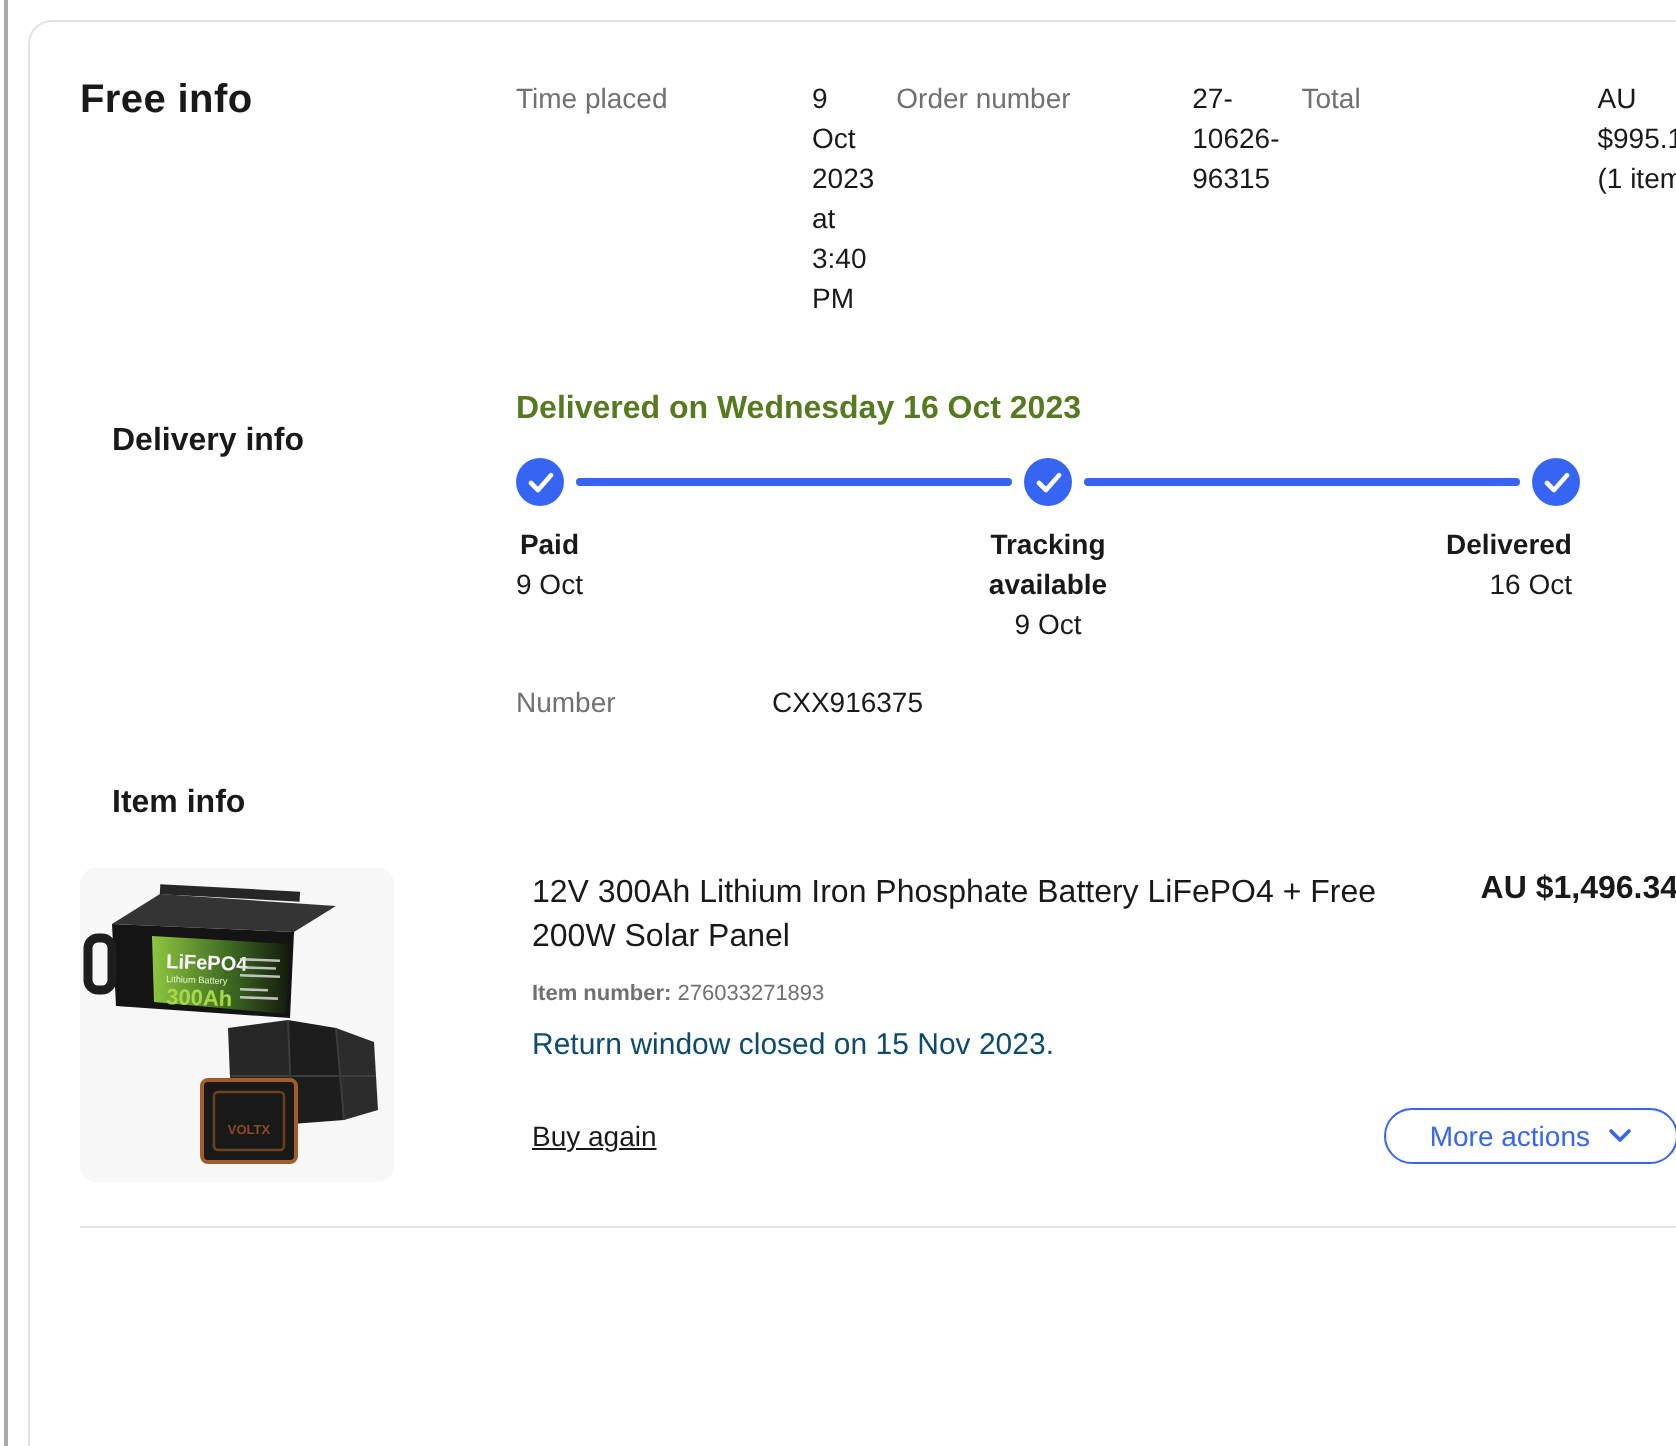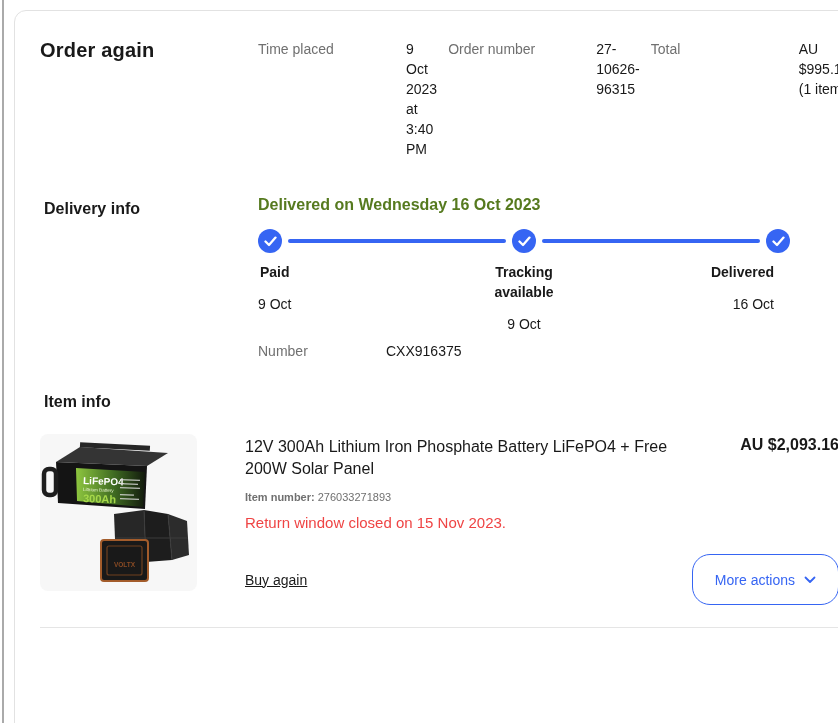--- a/index.html
+++ b/index.html
@@ -22,21 +22,21 @@
     width: 799px; height: 745px;
     background: #ffffff;
     border: 1px solid #e2e2e2;
     border-radius: 12px;
     padding: 28px 24px 0 25px;
     box-sizing: content-box;
   }
   .section { display: flex; }
   .section-head { width: 218px; flex-shrink: 0; }
   h1.sec-title { margin: 0; font-size: 20px; font-weight: 700; line-height: 22px; letter-spacing: .2px; }
-  h2.sec-title { margin: 4px; font-size: 16px; font-weight: 700; line-height: 22px; }
+  h2.sec-title { margin: 16px; font-size: 16px; font-weight: 700; line-height: 22px; }
   .kv-rows { display: flex; flex-direction: row; gap: 11px; flex: 1; justify-content: flex-end; }
   .kv-row { display: flex; font-size: 14px; line-height: 20px; }
   .kv-label { width: 148px; flex-shrink: 0; color: #707070; }
   .kv-value { color: #191919; }
   .link-underline { text-decoration: underline; cursor: pointer; }
 
   .delivery-section { margin-top: 35px; }
   .delivery-content { width: 532px; }
   .delivered-heading {
     font-size: 16px; font-weight: 700; line-height: 22px;
@@ -49,68 +49,68 @@
     display: flex; align-items: center; justify-content: center;
   }
   .tl-line {
     flex: 1; height: 4px; border-radius: 2px;
     background: #3665f3; margin: 0 6px;
   }
   .timeline-labels { position: relative; margin-top: 9px; height: 70px; font-size: 14px; }
   .tl-label-block { position: absolute; top: 0; line-height: 20px; }
   .tl-left { left: 0; text-align: left; }
   .tl-mid { left: 50%; transform: translateX(-50%); text-align: center; width: 82px; }
-  .tl-right { right: 16px; text-align: right; }
+  .tl-right { right: 4px; text-align: right; }
   .tl-step-name { font-weight: 700; color: #191919; text-align: center; }
-  .tl-step-date { margin-top: 12px; color: #191919; }
+  .tl-step-date { margin-top: 0; color: #191919; }
 
   .tracking-title { margin: 40px 0 0 0; font-size: 15px; font-weight: 700; line-height: 20px; }
   .tracking-row { display: flex; margin-top: 9px; font-size: 14px; line-height: 20px; gap: 16px; }
   .tracking-label { width: 112px; flex-shrink: 0; color: #707070; }
 
   .item-section { margin-top: 30px; }
   .item-row { display: flex; margin-top: 21px; }
   .item-image {
     width: 157px; height: 157px; flex-shrink: 0;
     background: #f7f7f7; border-radius: 8px;
     overflow: hidden; cursor: pointer;
   }
-  .item-content { flex: 1; margin-left: 48px; padding-top: 2px; display: flex; flex-direction: column; }
+  .item-content { flex: 1; margin-left: 69px; padding-top: 2px; display: flex; flex-direction: column; }
   .item-top { display: flex; align-items: flex-start; }
   .item-title { flex: 1; font-size: 16px; line-height: 22px; color: #191919; padding-right: 30px; }
   .item-price { font-size: 16px; font-weight: 700; white-space: nowrap; }
   .item-number { margin-top: 7px; font-size: 11px; line-height: 20px; color: #707070; }
   .item-number b { font-weight: 700; }
-  .return-window { margin-top: 6px; font-size: 15px; line-height: 20px; color: #ef4444; }
+  .return-window { margin-top: 6px; font-size: 15px; line-height: 20px; color: #0c4a6e; }
   .item-actions { margin-top: 21px; display: flex; align-items: center; justify-content: space-between; }
   .buy-again {
     font-size: 14px; font-weight: 500; color: #191919;
     text-decoration: underline; cursor: pointer;
   }
   .more-actions-btn {
     display: inline-flex; align-items: center; justify-content: center; gap: 9px;
-    height: 51px; padding: 0 22px;
+    height: 28px; padding: 0 22px;
     border: 1px solid #3665f3; border-radius: 18px;
     background: #ffffff; color: #3665f3;
     font-size: 14px; font-weight: 500;
     font-family: "Liberation Sans", sans-serif;
     cursor: pointer;
   }
   .bottom-divider { margin-top: 22px; height: 1px; background: #e5e5e5; }
 </style>
 </head>
 <body>
 
 <div class="window-edge"></div>
 
 <div class="card">
 
   <div class="section">
     <div class="section-head">
-      <h1 class="sec-title">Order again</h1>
+      <h1 class="sec-title">Free info</h1>
     </div>
     <div class="kv-rows">
       <div class="kv-row">
         <span class="kv-label">Time placed</span>
         <span class="kv-value">9 Oct 2023 at 3:40 PM</span>
       </div>
       <div class="kv-row">
         <span class="kv-label">Order number</span>
         <span class="kv-value">27-10626-96315</span>
       </div>
@@ -217,21 +217,21 @@
             <rect x="61" y="106" width="47" height="41" rx="3" fill="#191919" stroke="#a35c2b" stroke-width="2"></rect>
             <rect x="67" y="112" width="35" height="29" rx="2" fill="none" stroke="#70401f" stroke-width="1.2"></rect>
             <text x="84.5" y="133" font-size="6.5" font-weight="bold" fill="#8a4b24" text-anchor="middle" font-family="Liberation Sans, sans-serif">VOLTX</text>
           </g>
         </svg>
       </div>
 
       <div class="item-content">
         <div class="item-top">
           <div class="item-title">12V 300Ah Lithium Iron Phosphate Battery LiFePO4 + Free 200W Solar Panel</div>
-          <div class="item-price">AU $2,093.16</div>
+          <div class="item-price">AU $1,496.34</div>
         </div>
         <div class="item-number">
           <b>Item number:</b>
           <span>276033271893</span>
         </div>
         <div class="return-window">Return window closed on 15 Nov 2023.</div>
 
         <div class="item-actions">
           <a class="buy-again">Buy again</a>
           <button class="more-actions-btn">

